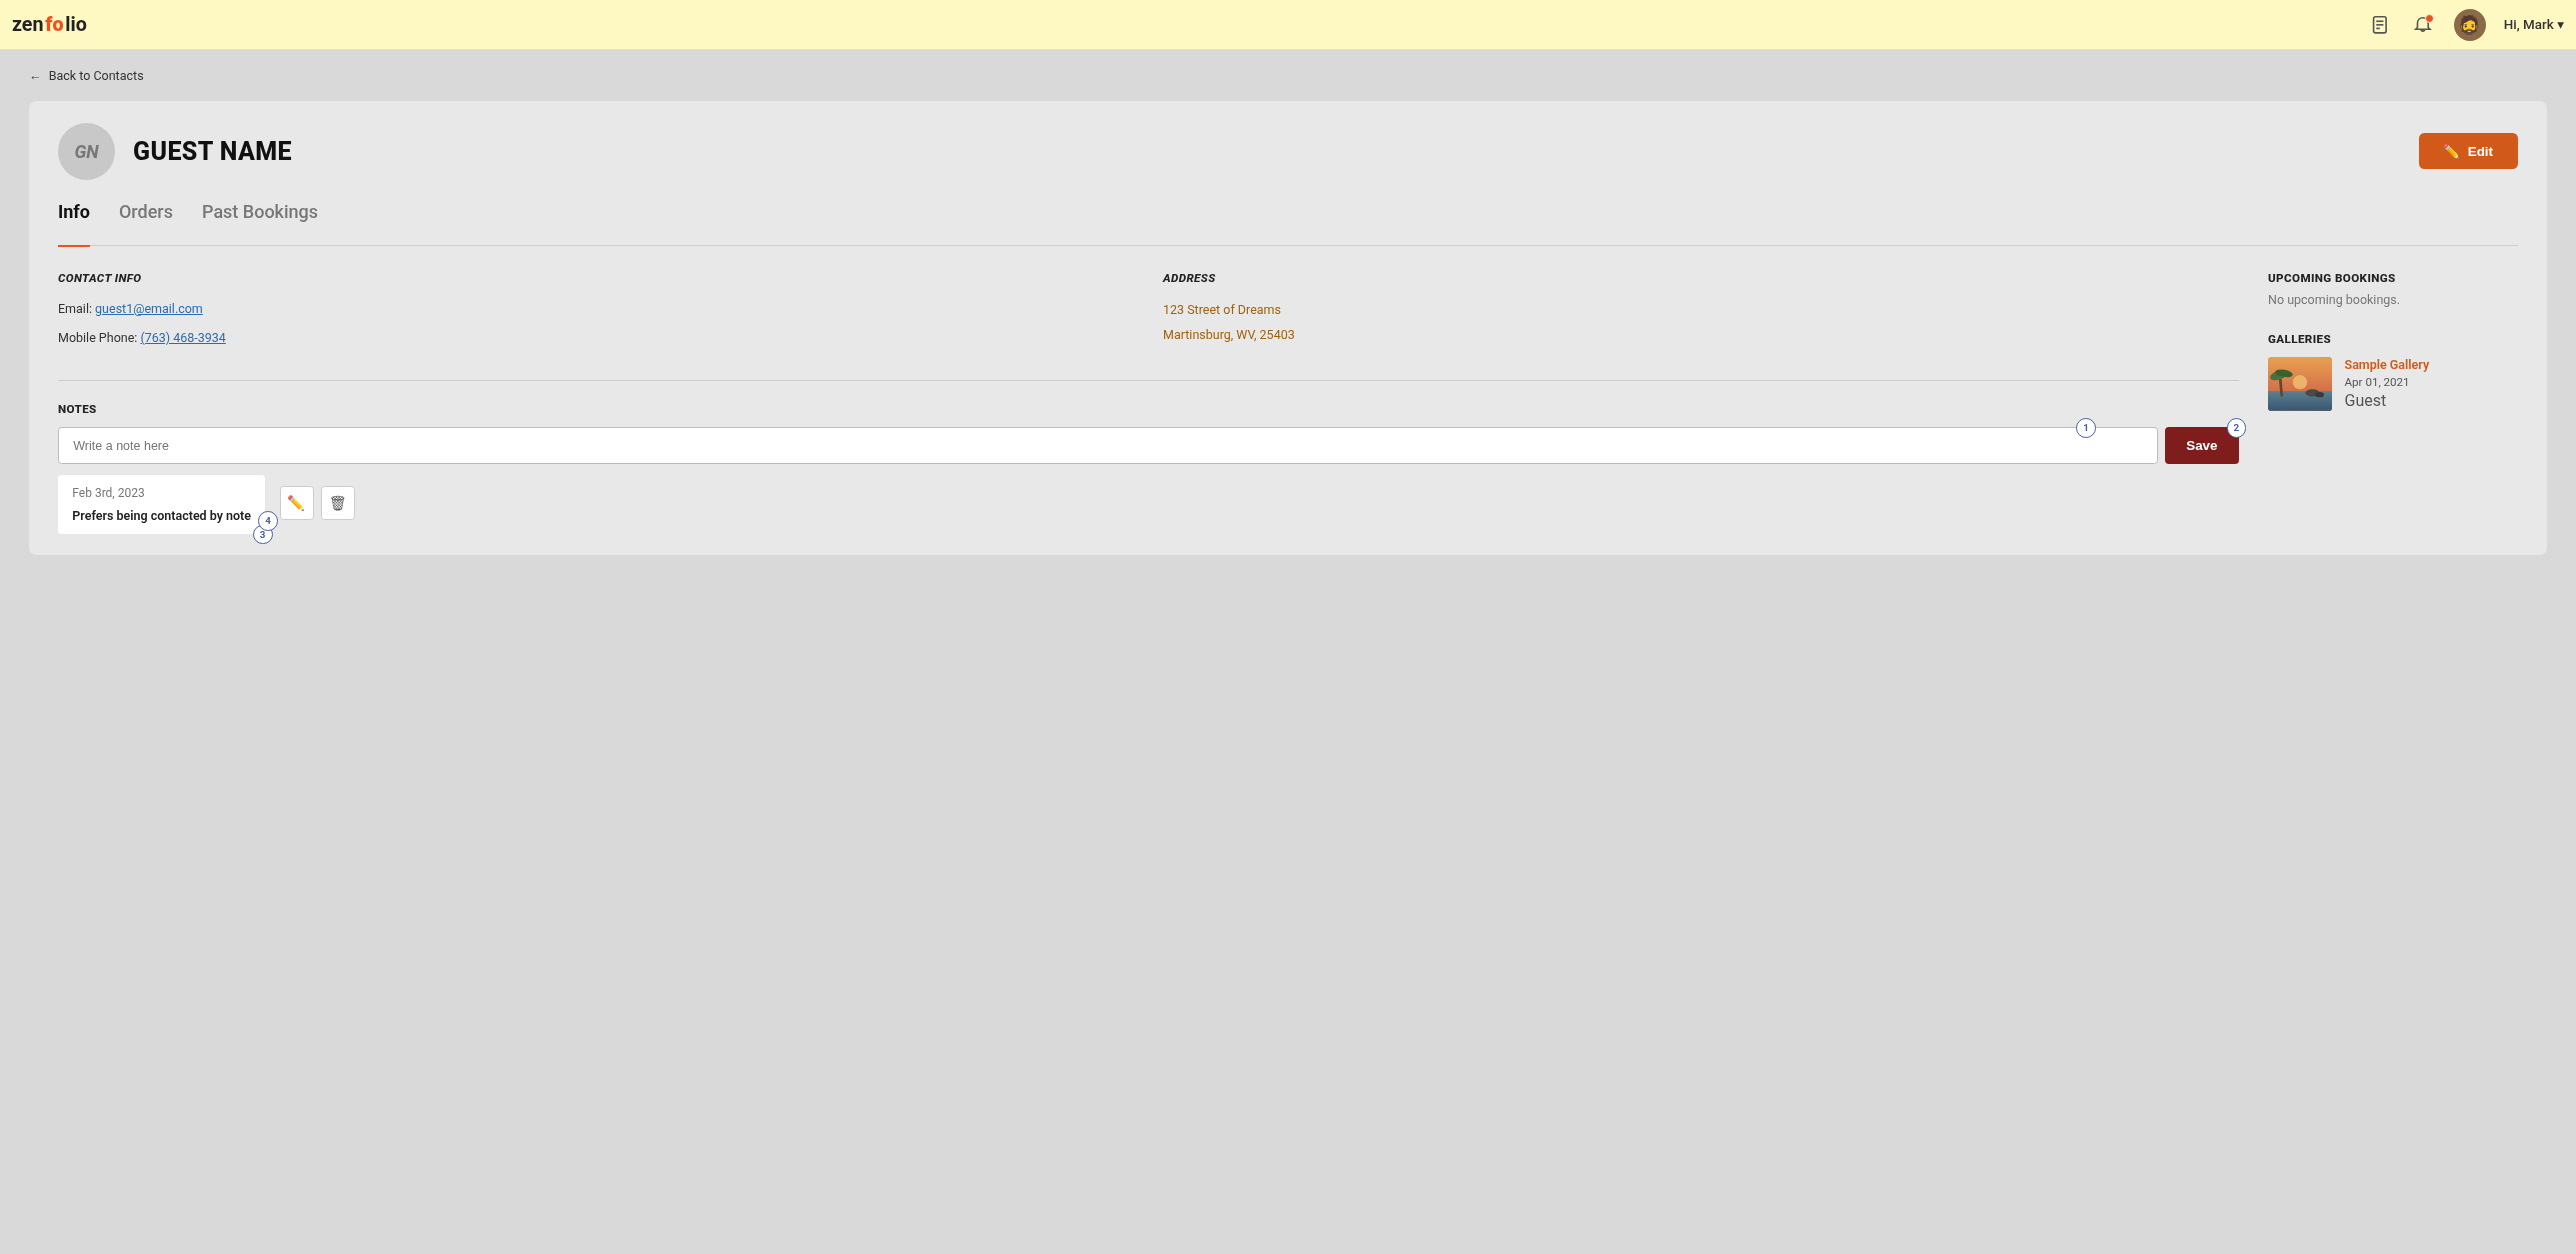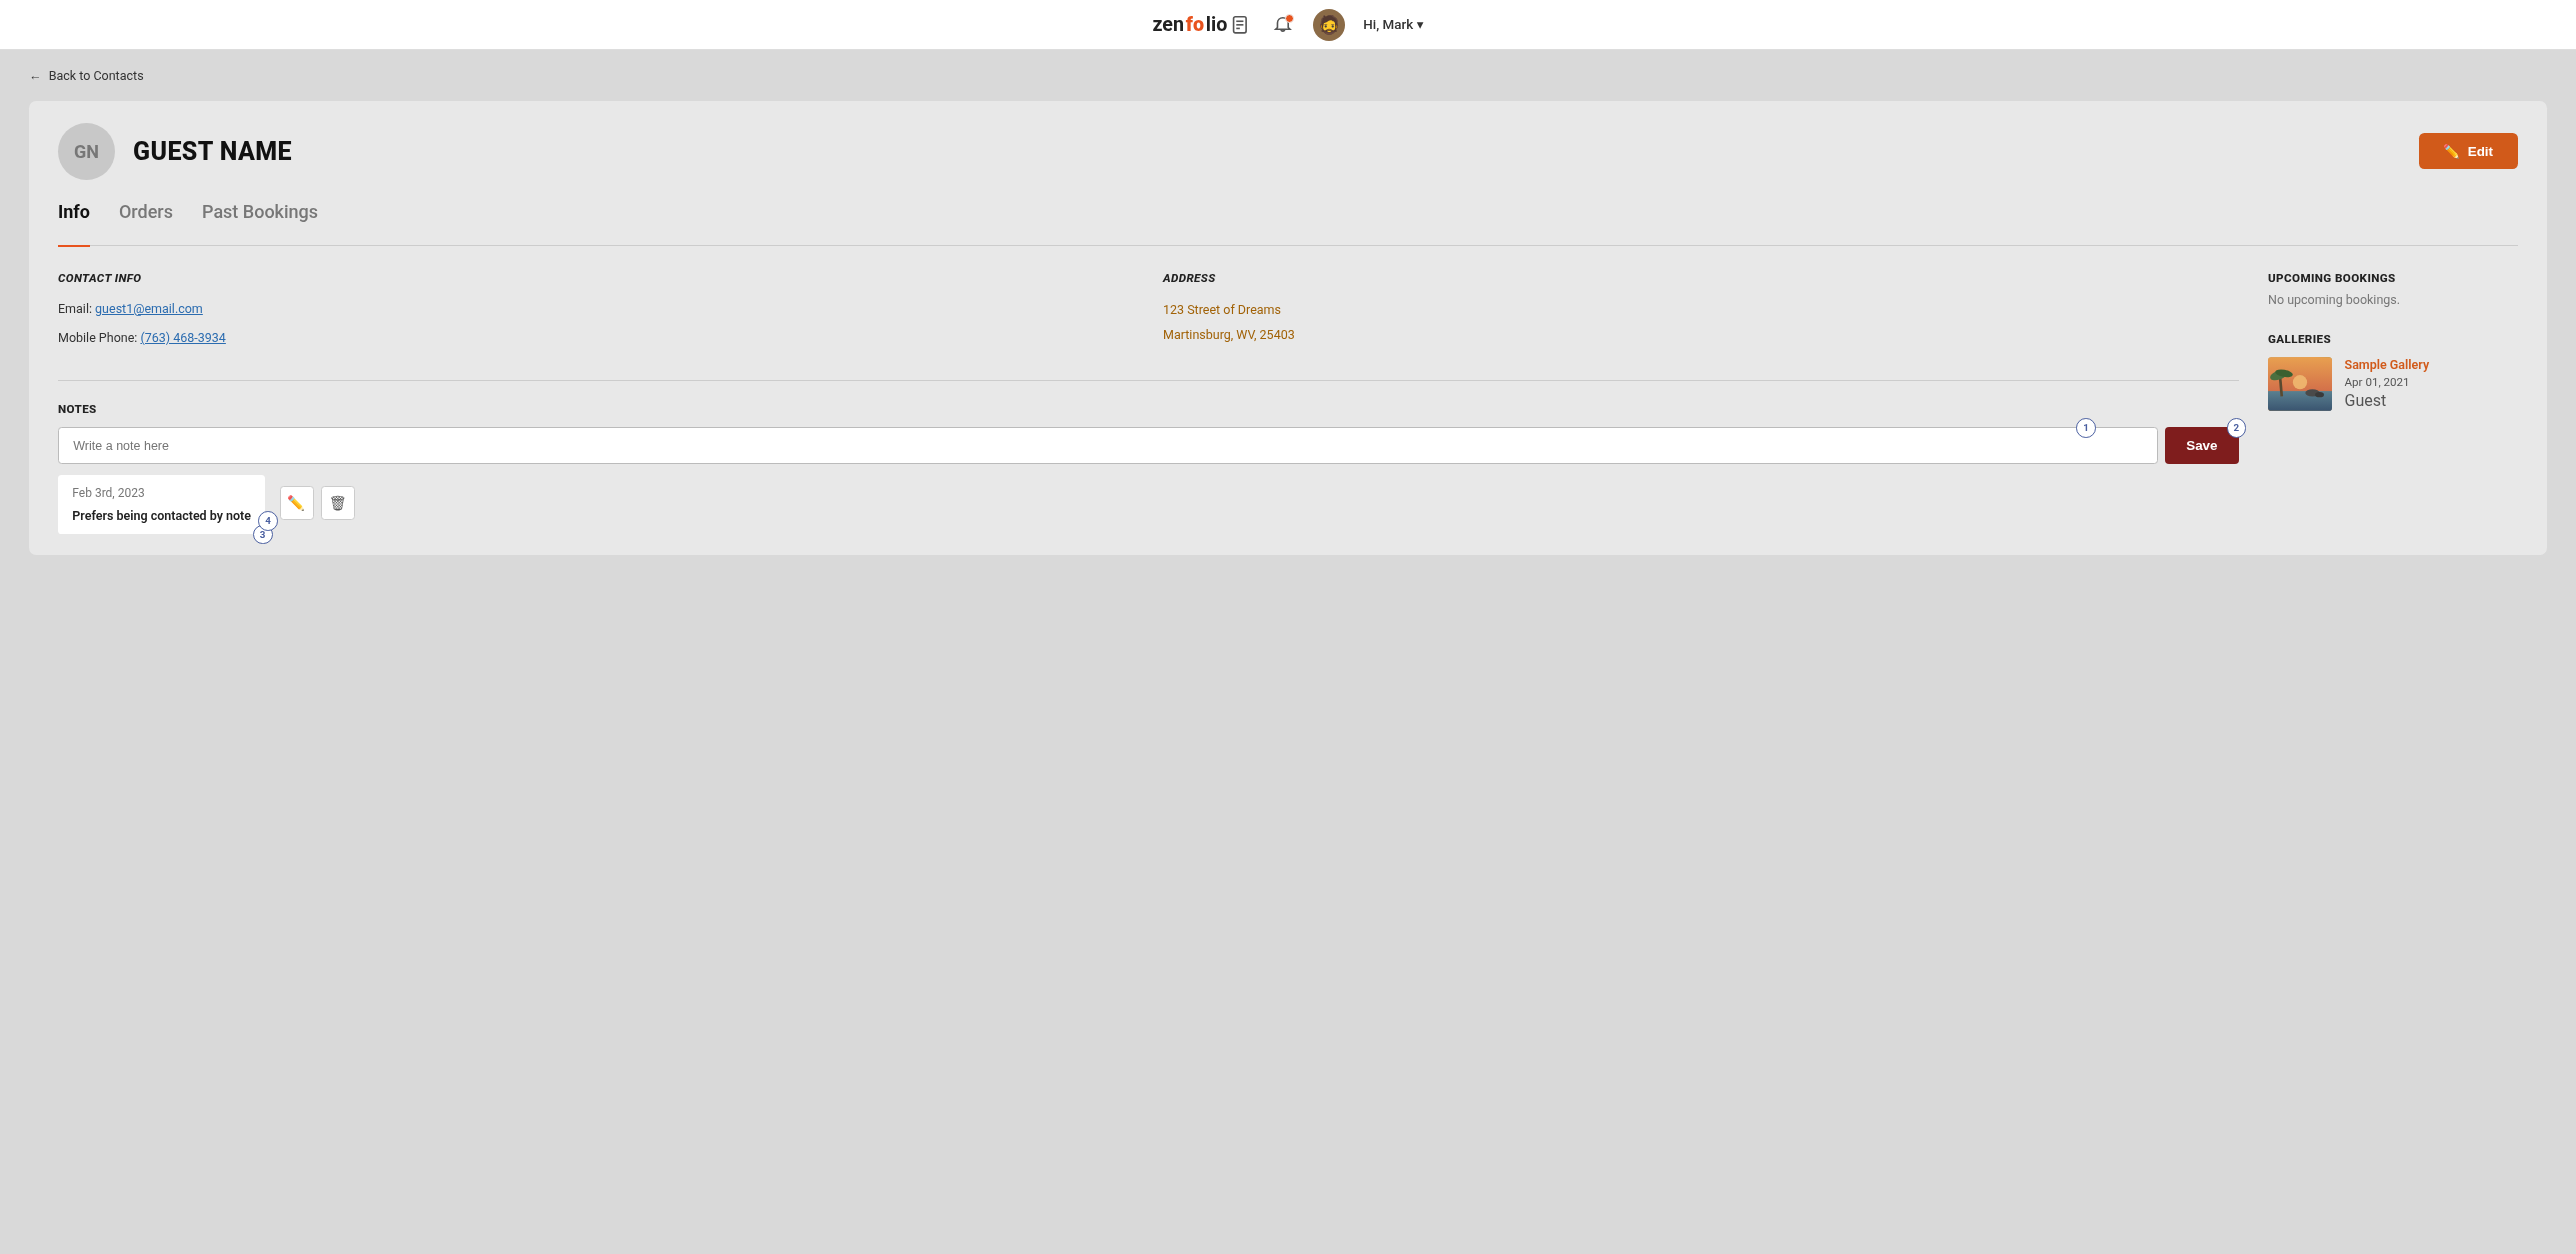--- a/index.html
+++ b/index.html
@@ -6,26 +6,26 @@
     body {
       font-family: -apple-system, BlinkMacSystemFont, 'Segoe UI', Roboto, Arial, sans-serif;
       background: #d9d9d9;
       min-height: 100vh;
       font-size: 12.5px;
       color: #333;
     }
 
     
     .topnav {
-      background: #ffffff;
+      background: #fef9c3;
       height: 50px;
       display: flex;
       align-items: center;
-      padding: 0 29px;
-      justify-content: center;
+      padding: 0 12px;
+      justify-content: space-between;
       border-bottom: 0.9px solid #ddd;
     }
     .topnav-right {
       display: flex;
       align-items: center;
       gap: 18px;
     }
     .nav-icon {
       width: 25px;
       height: 25px;
@@ -112,20 +112,21 @@
       width: 57px;
       height: 57px;
       border-radius: 50%;
       background: #c8c8c8;
       display: flex;
       align-items: center;
       justify-content: center;
       font-size: 18px;
       font-weight: 700;
       color: #777;
+      font-style: italic;
     }
     .contact-name {
       font-size: 25px;
       font-weight: 800;
       color: #111;
       letter-spacing: 0.4px;
       text-transform: uppercase;
     }
     .edit-btn {
       background: #d15a1a;

